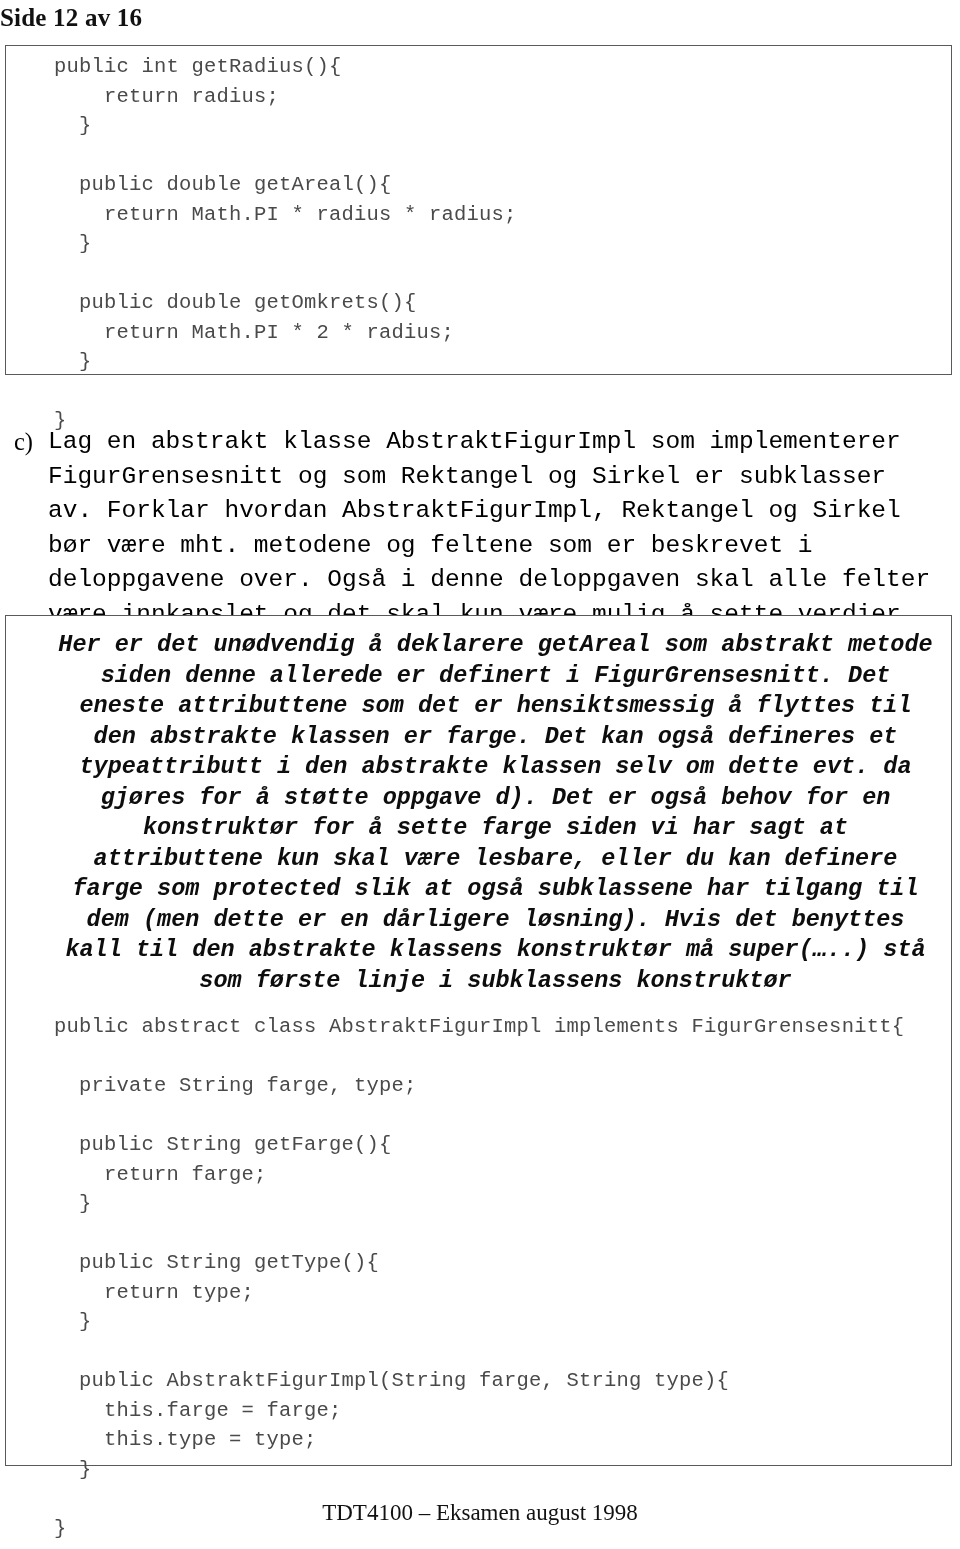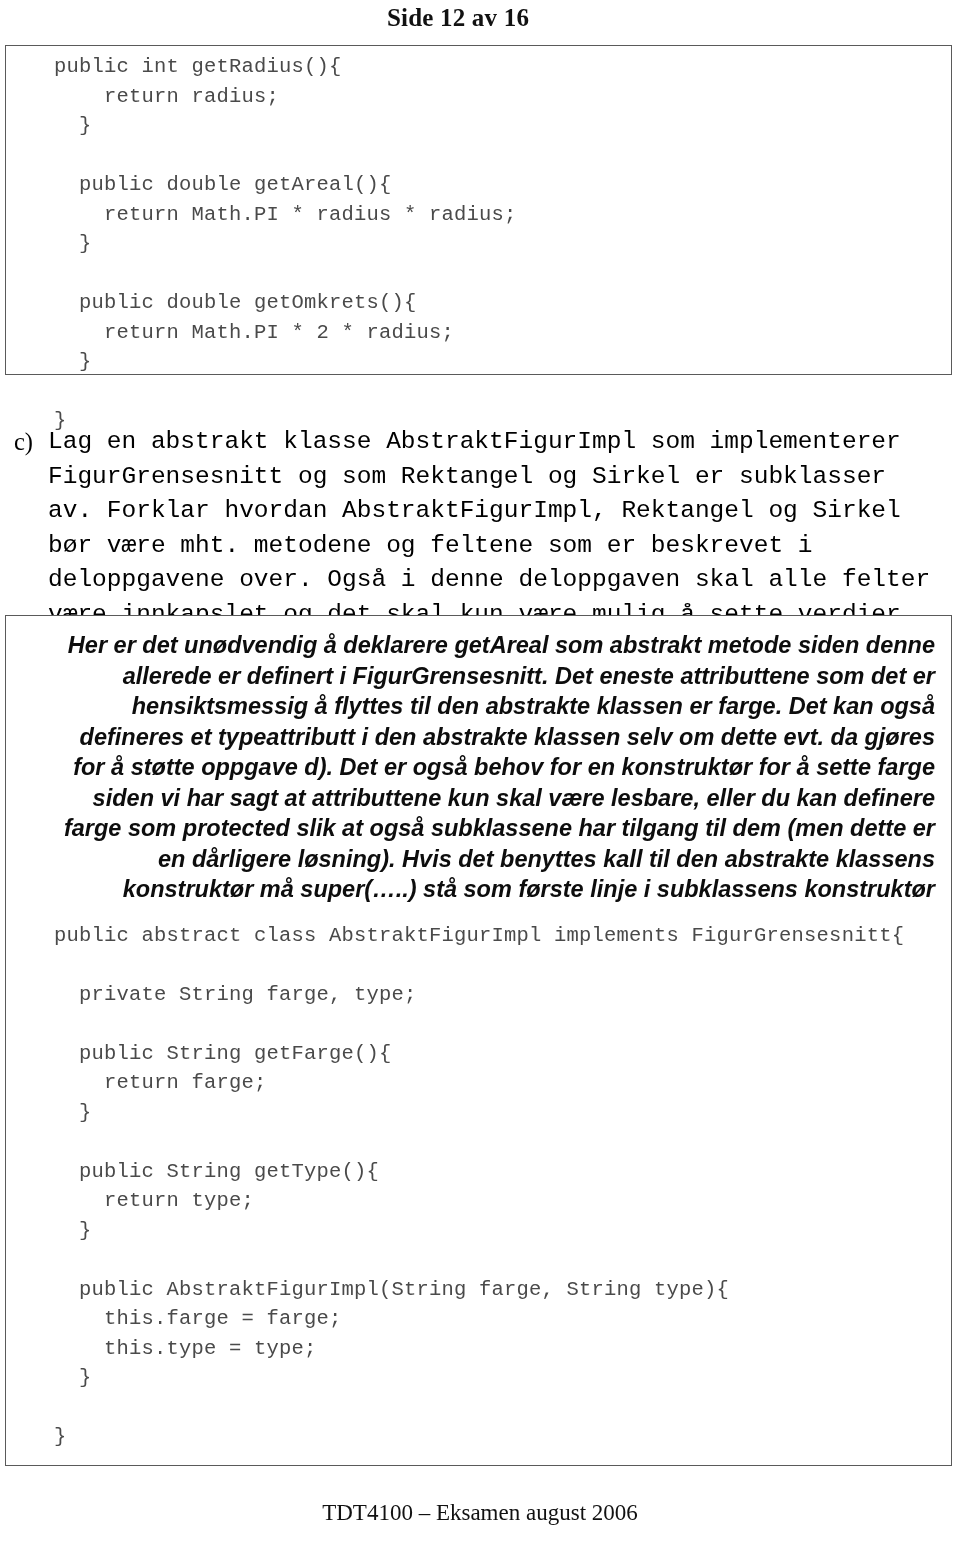--- a/index.html
+++ b/index.html
@@ -22,21 +22,21 @@
     height: 1549px;
     box-sizing: border-box;
   }
 
   
   .page-header {
     position: absolute;
     top: 4px;
     left: 0;
     width: 960px;
-    text-align: center;
+    text-align: left;
     padding-right: 44px;
     box-sizing: border-box;
     font-family: "Liberation Serif", serif;
     font-size: 25px;
     font-weight: 700;
     letter-spacing: 0.2px;
     color: #111;
   }
 
   
@@ -89,27 +89,27 @@
     flex: 1 1 auto;
     font-size: 24.5px;
     line-height: 34.5px;
     font-family: Liberation Mono, monospace;
     text-align: left;
   }
 
   
   .note {
     padding: 14px 16px 0 14px;
-    font-family: Liberation Sans, sans-serif;
+    font-family: Liberation Mono, monospace;
     font-style: italic;
     font-weight: 700;
     font-size: 23.5px;
     line-height: 30.5px;
     color: #0d0d0d;
-    text-align: right;
+    text-align: center;
   }
 
   .note-spacer { height: 10px; }
 
   .code-comment {
     text-decoration: underline;
   }
 
   
   .page-footer {
@@ -171,15 +171,15 @@
   }
 
   public AbstraktFigurImpl(String farge, String type){
     this.farge = farge;
     this.type = type;
   }
 
 }</pre>
   </div>
 
-  <div class="page-footer">TDT4100 – Eksamen august 2006</div>
+  <div class="page-footer">TDT4100 – Eksamen august 1998</div>
 
 </div>
 
 </body></html>

